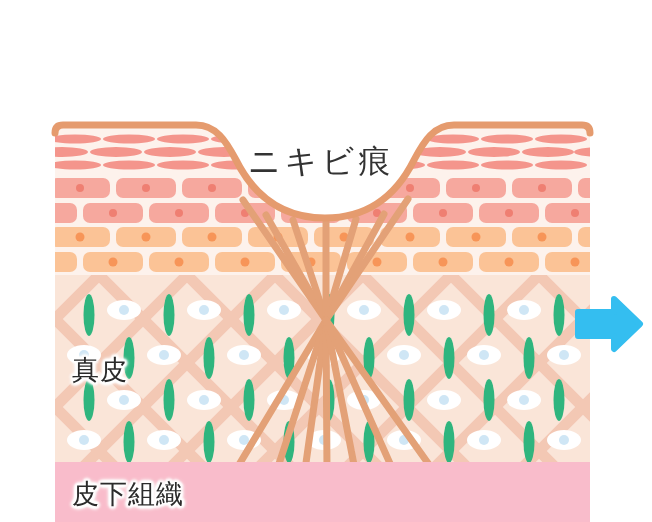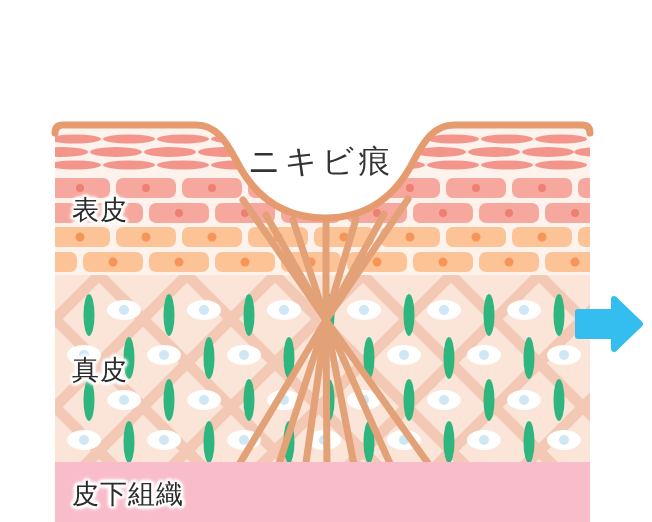--- a/index.html
+++ b/index.html
@@ -454,20 +454,19 @@
              L 582,125
              Q 590,125 590,133" fill="none" stroke="#e59b6e" stroke-width="7" stroke-linecap="round"></path>
 
     <g>
       <path d="M 578,312 L 614,312 L 614,299 L 640,324 L 614,349 L 614,336 L 578,336 Z" fill="#34bef0" stroke="#34bef0" stroke-width="6" stroke-linejoin="round"></path>
     </g>
   </svg>
 
   <div id="title-scar">ニキビ痕</div>
 
-  <div class="layer-label" id="label-epidermis">表皮</div>
 
   <div class="layer-label" id="label-dermis">真皮</div>
 
   <div class="layer-label" id="label-subcutaneous">皮下組織</div>
 
 
 </div>
 
 </body></html>

